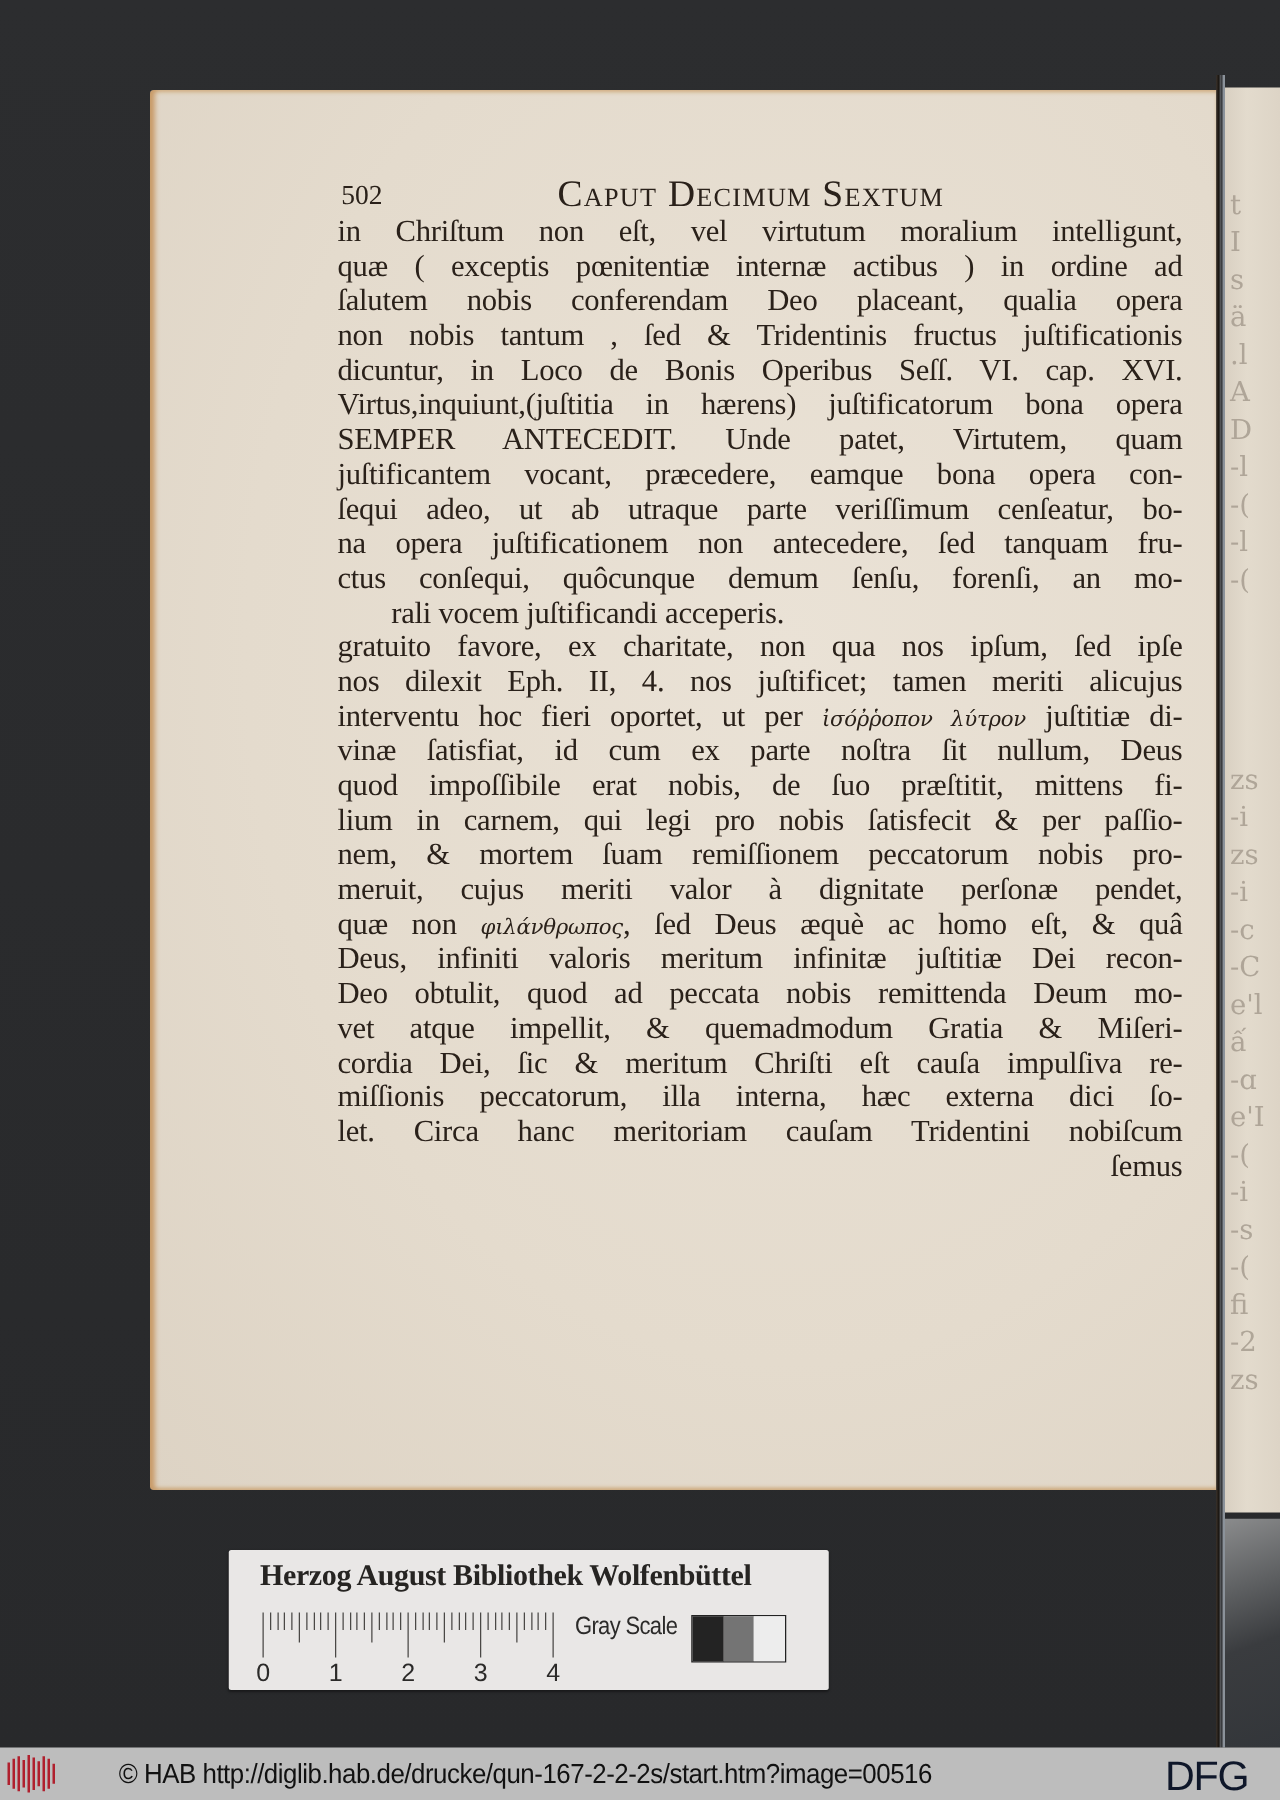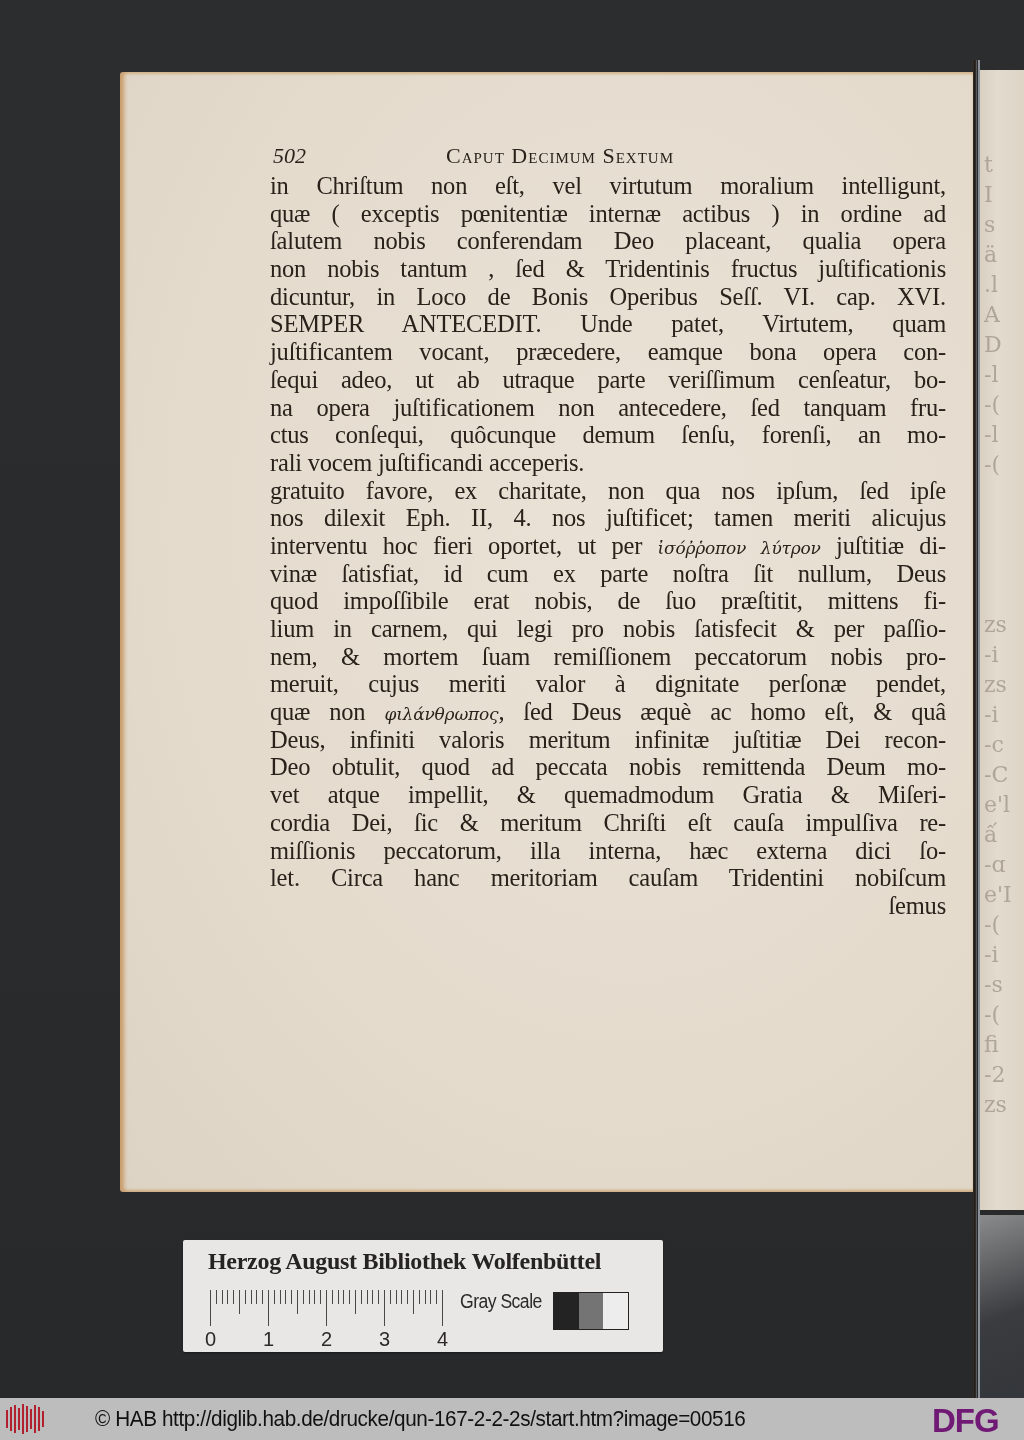--- a/index.html
+++ b/index.html
@@ -19,25 +19,25 @@
       background:linear-gradient(90deg,#3b3128,#1a1612 50%,#6a6f75);}
   .gutter-line2{position:absolute;left:978px;top:60px;width:2px;height:1338px;background:#8b929a;}
   
   .page{position:absolute;left:120px;top:72px;width:853px;height:1120px;
       background:#e6ddd0;
       background-image:radial-gradient(ellipse at 60% 40%,#eae2d6 0%,#e4dbcd 60%,#ddd3c4 100%);
       box-shadow:inset 6px 0 4px -2px #c99c6a, inset 0 3px 3px -1px #d3b58e, inset 0 -3px 3px -1px #d0ae84;
       border-radius:3px 0 0 3px;}
   .text-block{position:absolute;left:270px;top:140px;width:676px;color:#2a211a;}
   .header{position:relative;height:32px;font-size:25px;line-height:32px;}
-  .page-num{position:absolute;left:3px;top:0;font-size:22px;font-style:italic;}
-  .running-head{position:absolute;left:176px;top:0;font-variant:small-caps;letter-spacing:1px;font-size:22px;}
+  .page-num{position:absolute;left:3px;top:0;font-size:22px;}
+  .running-head{position:absolute;left:176px;top:0;font-variant:small-caps;letter-spacing:1px;font-size:30px;}
   .line{font-size:24.5px;line-height:27.7px;height:27.7px;white-space:nowrap;text-align:justify;
         text-align-last:justify;letter-spacing:-0.2px;}
-  .line.last{text-align-last:left;}
+  .line.last{text-align-last:left;margin-left:43px;}
   .line.right{text-align-last:right;}
   .line.indent{padding-left:86px;}
   .it{}
   .greek{font-family:"DejaVu Serif",serif;font-style:italic;font-size:17px;}
   
   .card{position:absolute;left:183px;top:1240px;width:480px;height:112px;background:#e9e7e6;
         border-radius:2px;box-shadow:0 1px 2px rgba(0,0,0,.4);}
   .card-title{position:absolute;left:25px;top:8px;font-family:"Liberation Serif",serif;font-weight:bold;
         font-size:24px;color:#262422;white-space:nowrap;letter-spacing:-0.3px;}
   .ruler{position:absolute;left:27px;top:50px;width:235px;height:42px;}
@@ -47,22 +47,22 @@
         color:#2b2a29;letter-spacing:-0.6px;transform:scaleX(0.88);transform-origin:left;}
   .gs-box{position:absolute;left:370px;top:52px;width:74px;height:36px;border:1px solid #222;display:flex;}
   .gs-box span{flex:1;}
   
   .footer{position:absolute;left:0;top:1398px;width:1024px;height:42px;background:#bdbdbd;
         display:flex;align-items:center;}
   .hab-logo{position:absolute;left:6px;top:6px;width:42px;height:30px;display:flex;gap:2px;align-items:center;}
   .hab-logo i{display:block;width:2px;background:#b0202e;}
   .footer-text{position:absolute;left:95px;top:8px;font-family:"Liberation Sans",sans-serif;font-size:22px;
         color:#111;white-space:nowrap;letter-spacing:-0.4px;transform:scaleX(0.94);transform-origin:left;}
-  .dfg{position:absolute;left:932px;top:4px;font-family:"Liberation Sans",sans-serif;font-weight:bold;
-        font-size:33px;color:#701a75;letter-spacing:-1px;}
+  .dfg{position:absolute;left:932px;top:4px;font-family:"Liberation Sans",sans-serif;font-weight:normal;
+        font-size:33px;color:#0f172a;letter-spacing:-1px;}
 </style>
 </head>
 <body>
 
 <div class="bg"></div>
 
 <div class="right-page">
   <div class="ghost" style="top:80px">t
 I
 s
@@ -102,20 +102,21 @@
   <div class="header">
     <span class="page-num">502</span>
     <span class="running-head">Caput Decimum Sextum</span>
   </div>
   <div id="lines">
       <div class="line"><span>in Chriſtum non eſt, vel virtutum moralium intelligunt,</span></div>
       <div class="line"><span>quæ ( exceptis pœnitentiæ internæ actibus ) in ordine ad</span></div>
       <div class="line"><span>ſalutem nobis conferendam Deo placeant, qualia opera</span></div>
       <div class="line"><span>non nobis tantum , ſed &amp; Tridentinis </span><span class="it">fructus juſtificationis</span></div>
       <div class="line"><span>dicuntur, in Loco de Bonis Operibus Seſſ. VI. cap. XVI.</span></div>
+      <div class="line"><span class="it">Virtus</span><span>,inquiunt,(juſtitia in hærens) </span><span class="it">juſtificatorum bona opera</span></div>
       <div class="line"><span class="it">SEMPER ANTECEDIT.</span><span> Unde patet, </span><span class="it">Virtutem</span><span>, quam</span></div>
       <div class="line"><span class="it">juſtificantem</span><span> vocant, præcedere, eamque bona opera con-</span></div>
       <div class="line"><span>ſequi adeo, ut ab utraque parte veriſſimum cenſeatur, bo-</span></div>
       <div class="line"><span>na opera juſtificationem non antecedere, ſed tanquam fru-</span></div>
       <div class="line"><span>ctus conſequi, quôcunque demum ſenſu, forenſi, an mo-</span></div>
       <div class="line last"><span>rali vocem juſtificandi acceperis.</span></div>
       <div class="line"><span>gratuito favore, ex charitate, non qua nos ipſum, ſed </span><span class="it">ipſe</span></div>
       <div class="line"><span class="it">nos dilexit</span><span> Eph. II, 4. nos juſtificet; tamen meriti alicujus</span></div>
       <div class="line"><span>interventu hoc fieri oportet, ut per </span><span class="greek">ἰσόῤῥοπον λύτρον</span><span> juſtitiæ di-</span></div>
       <div class="line"><span>vinæ ſatisfiat, id cum ex parte noſtra ſit nullum, Deus</span></div>

